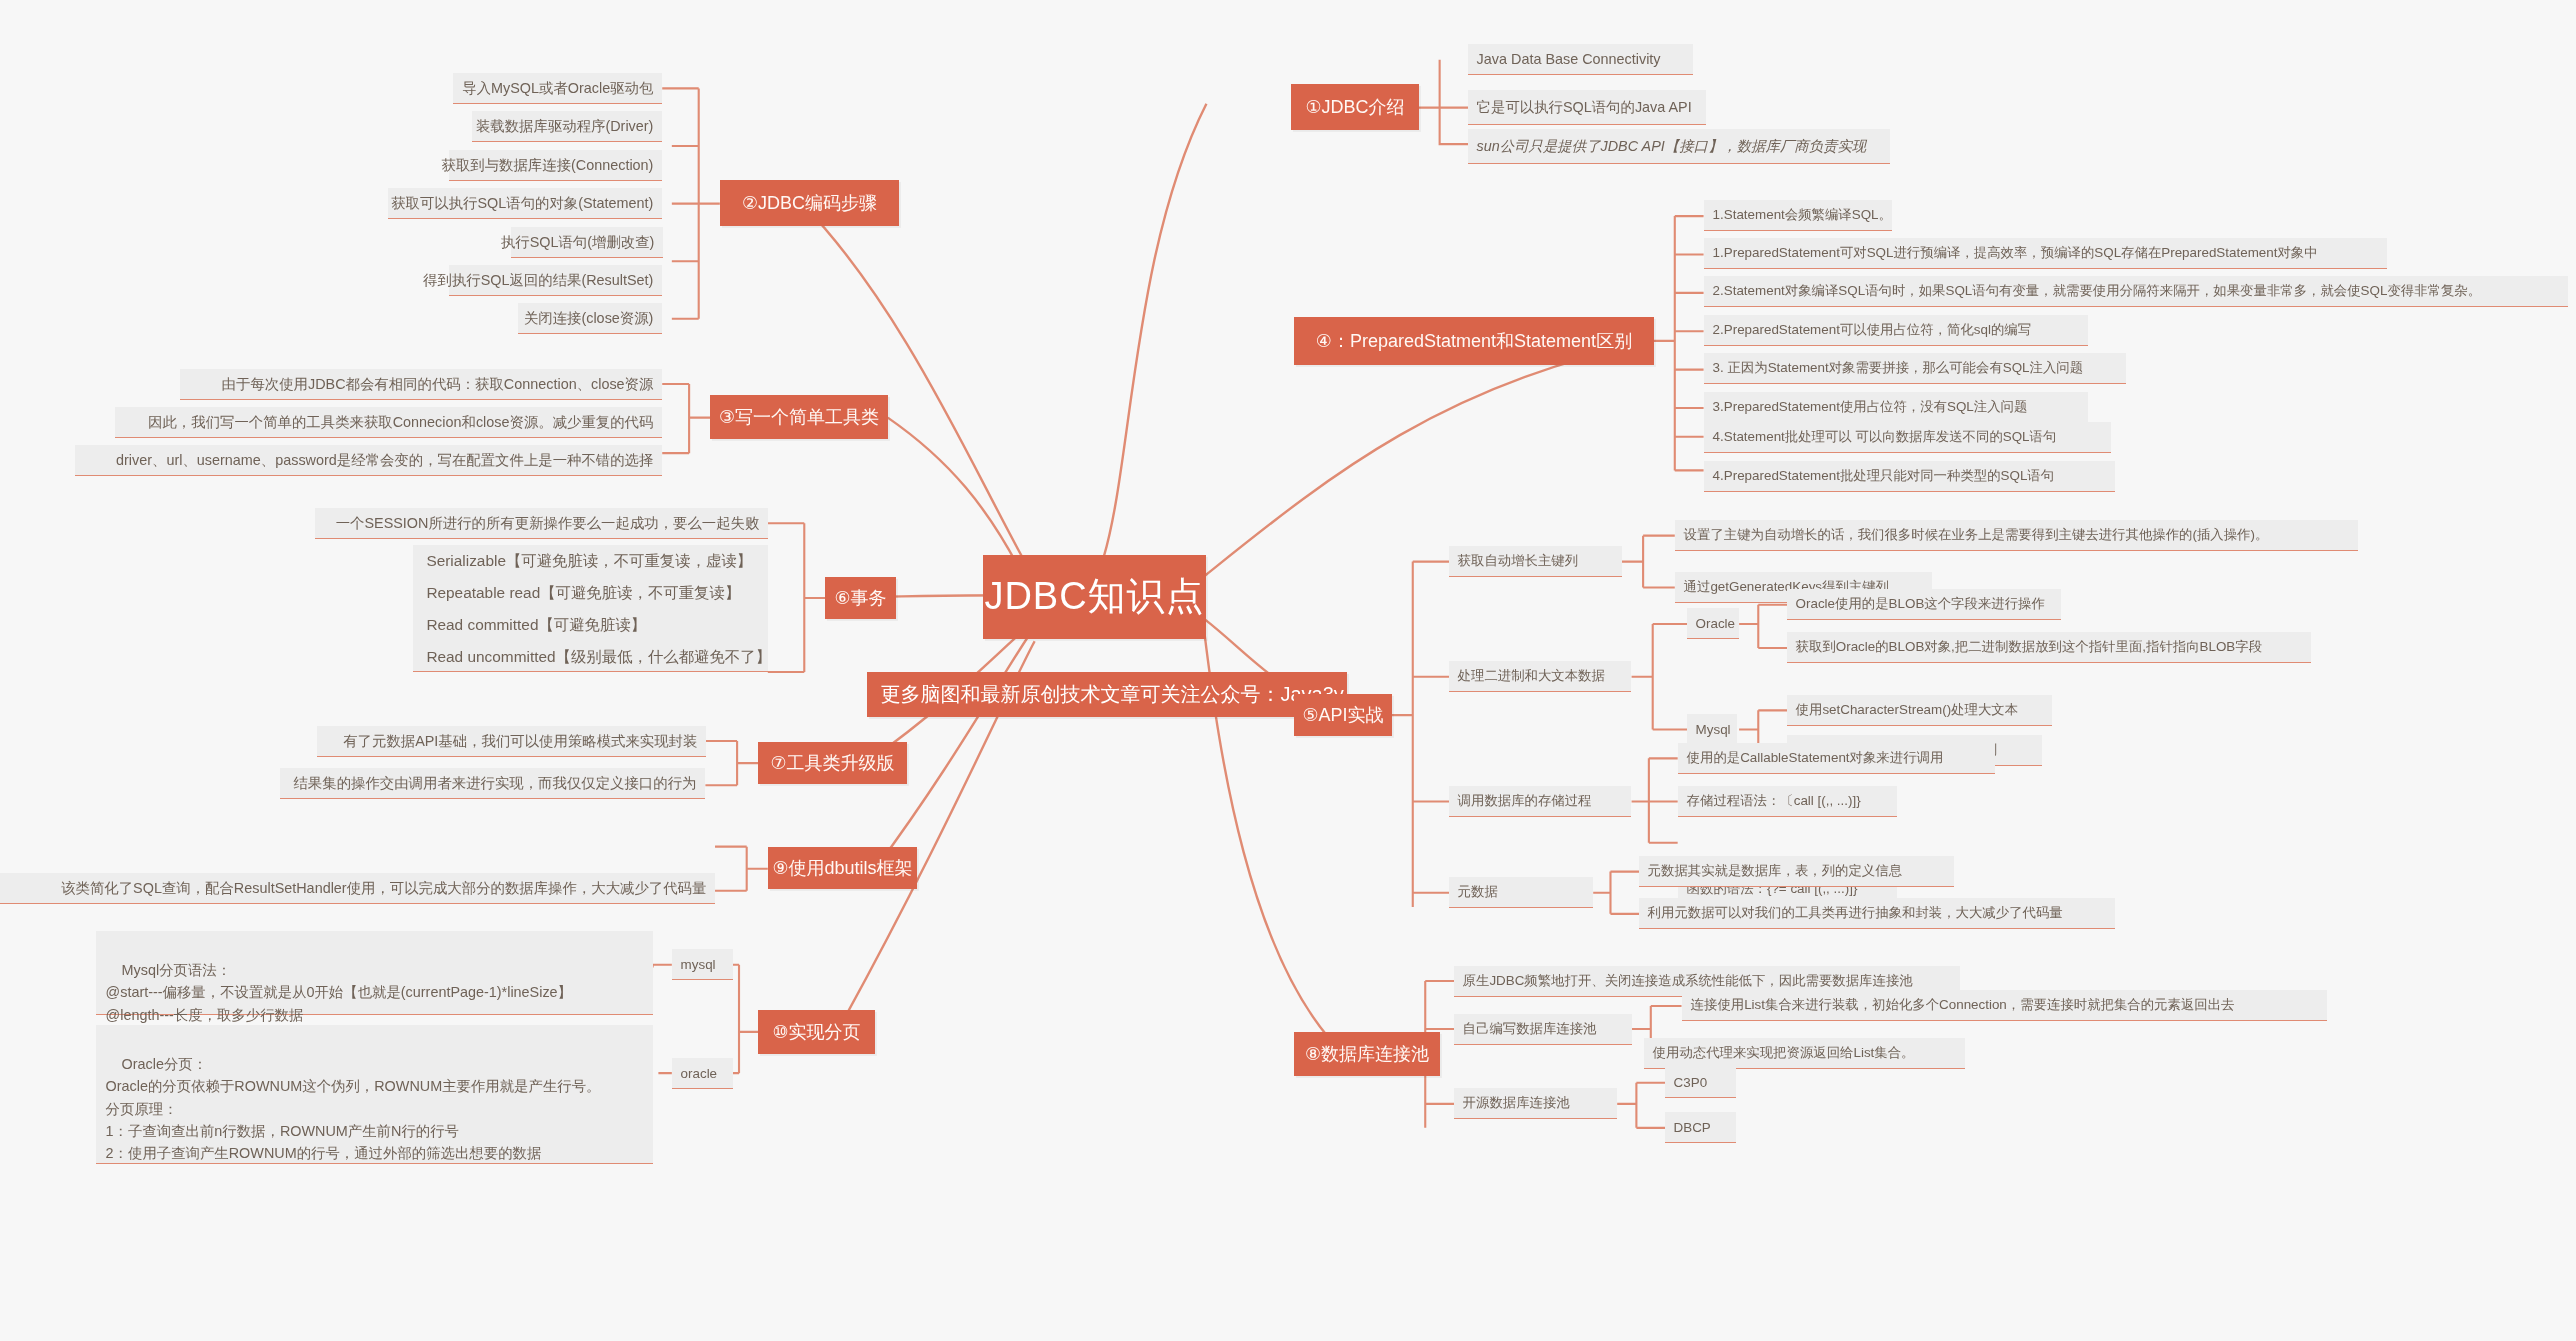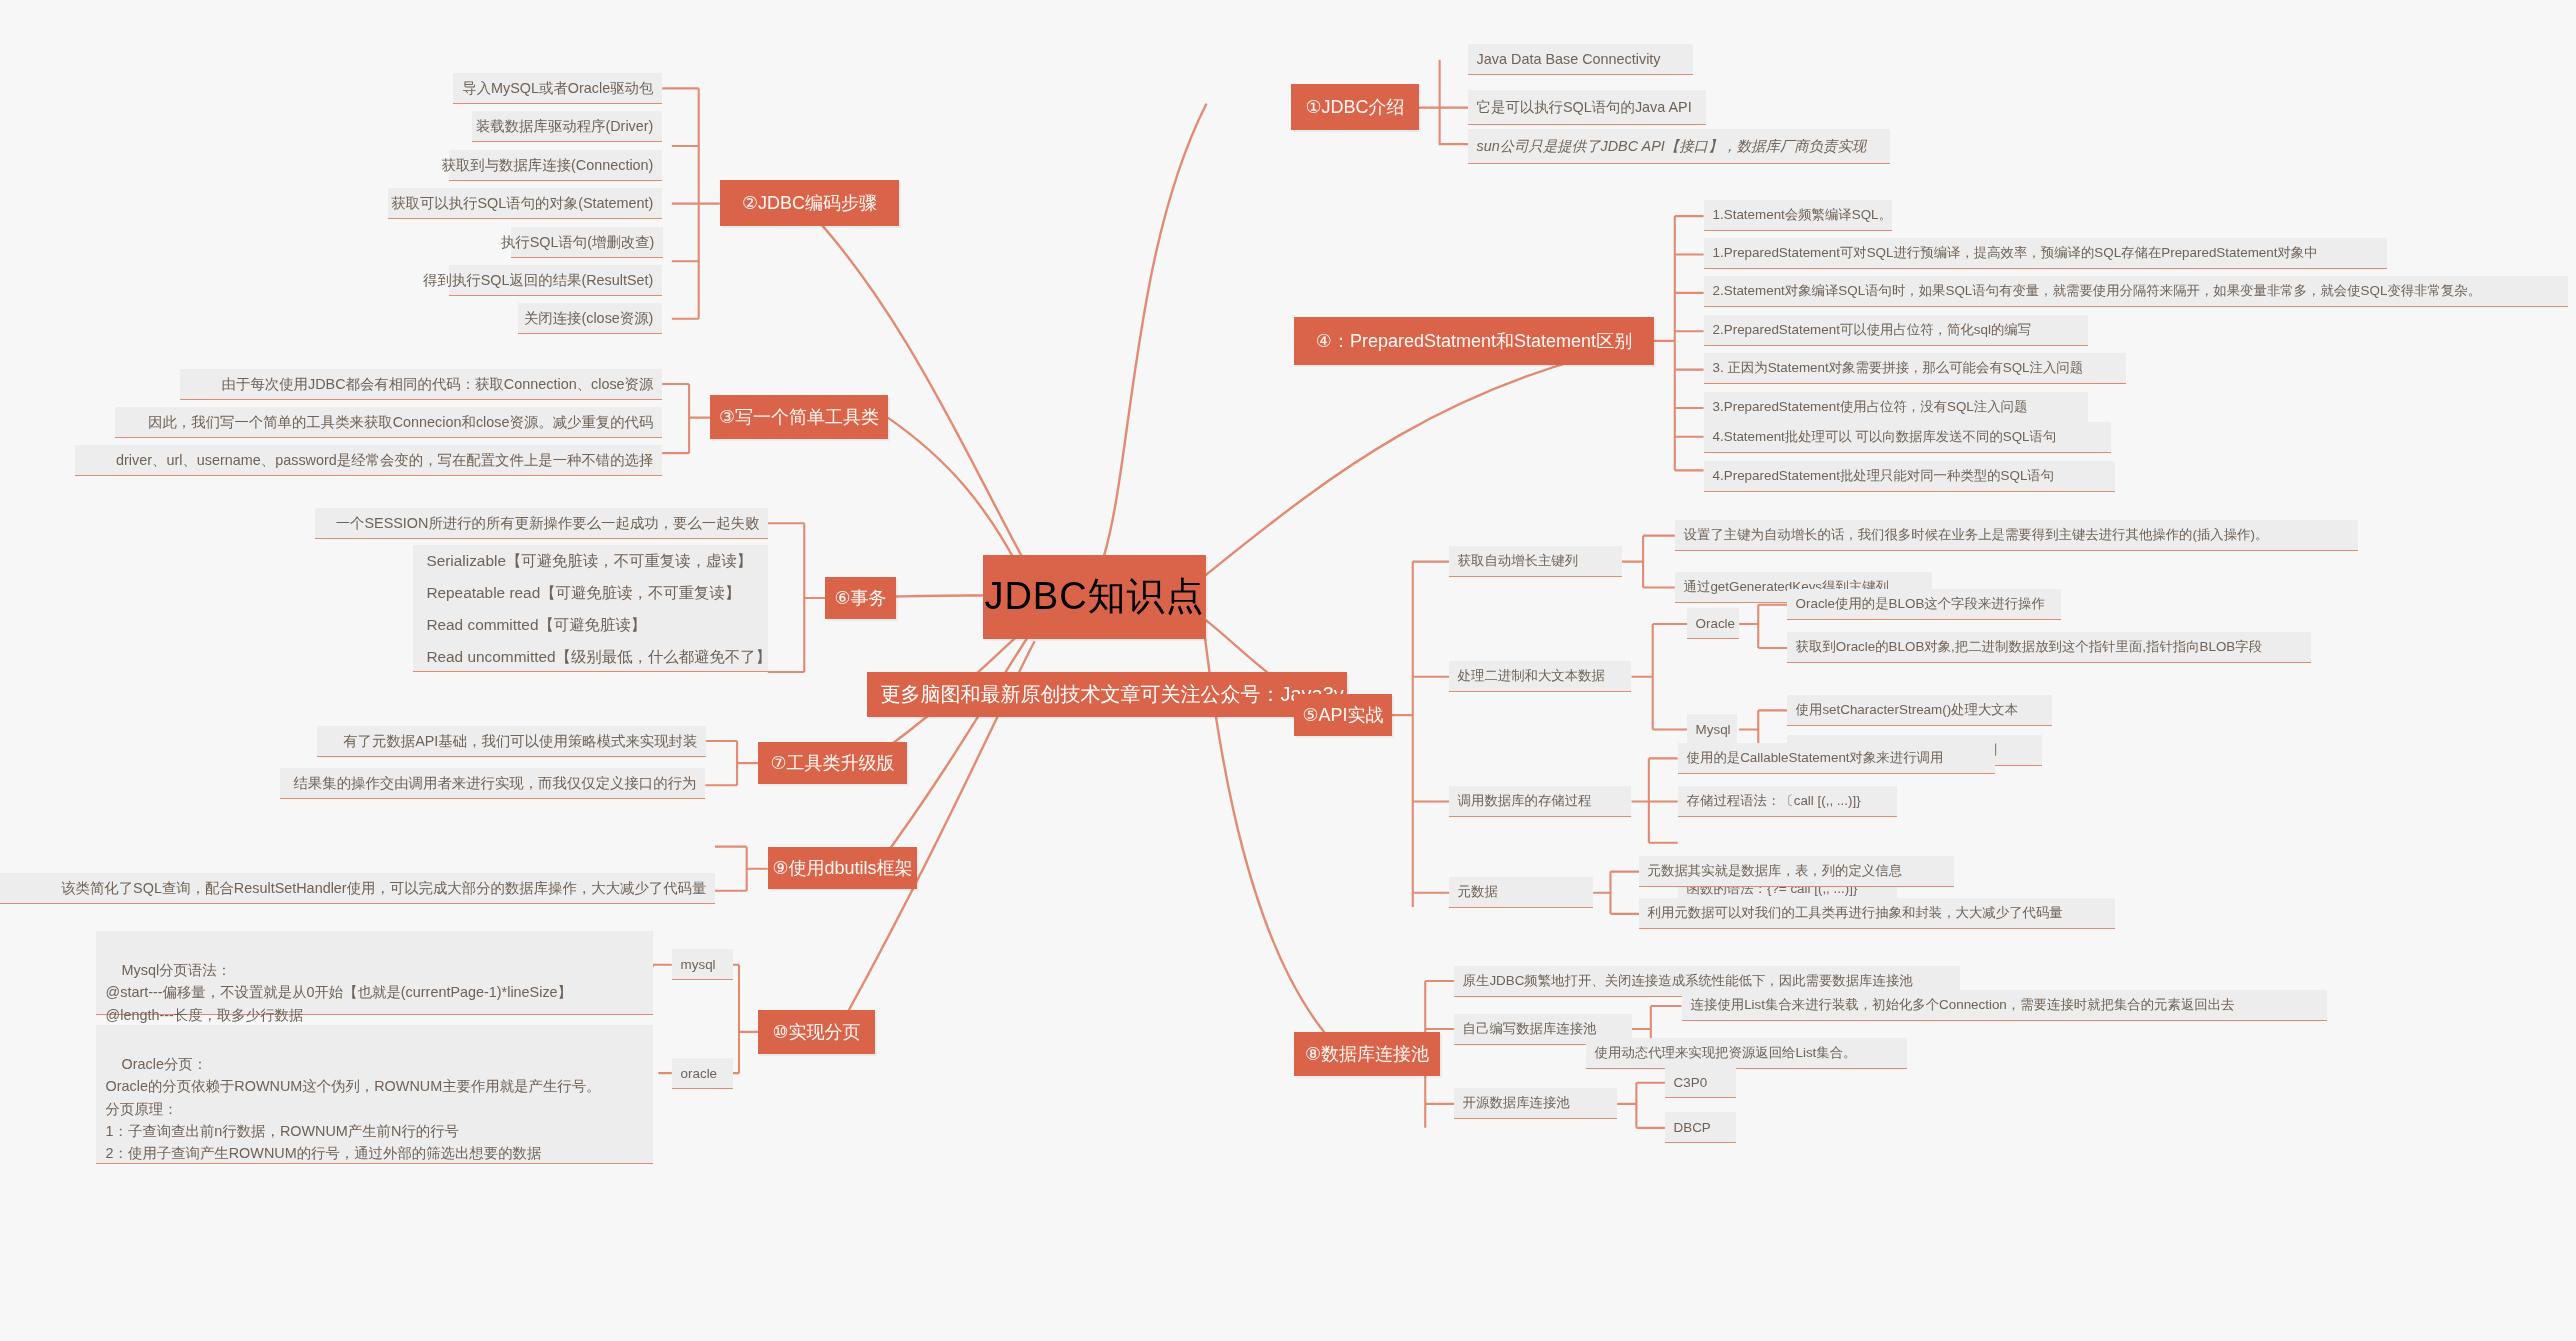--- a/index.html
+++ b/index.html
@@ -11,21 +11,21 @@
     overflow:hidden;
     position:relative;
   }
   #canvas{position:absolute;left:0;top:0;width:2576px;height:1342px;}
   svg#wires{position:absolute;left:0;top:0;width:2576px;height:1342px;pointer-events:none;}
 
   .node{position:absolute;box-sizing:border-box;}
 
   
   .root{
-    background:#d9644a;color:#000000;
+    background:#d9644a;color:#ffffff;
     font-size:38px;line-height:1.1;
     display:flex;align-items:center;justify-content:center;
     letter-spacing:1px;
     box-shadow:1.9px 1.9px 0 rgba(0,0,0,0.05);
   }
   
   .branch{
     background:#d9644a;color:#fff8f5;
     font-size:18px;
     display:flex;align-items:center;justify-content:center;
@@ -310,21 +310,21 @@
   </div>
   <div class="node leaf sm" style="left:1454px;top:966px;width:506px;height:31px;">
     <span>原生JDBC频繁地打开、关闭连接造成系统性能低下，因此需要数据库连接池</span>
   </div>
   <div class="node leaf sm" style="left:1454px;top:1014px;width:178px;height:31px;">
     <span>自己编写数据库连接池</span>
   </div>
   <div class="node leaf sm" style="left:1682px;top:990px;width:645px;height:31px;">
     <span>连接使用List集合来进行装载，初始化多个Connection，需要连接时就把集合的元素返回出去</span>
   </div>
-  <div class="node leaf sm" style="left:1586px;top:1038px;width:321px;height:31px;">
+  <div class="node leaf sm" style="left:1644px;top:1038px;width:321px;height:31px;">
     <span>使用动态代理来实现把资源返回给List集合。</span>
   </div>
   <div class="node leaf sm" style="left:1454px;top:1088px;width:163px;height:31px;">
     <span>开源数据库连接池</span>
   </div>
   <div class="node leaf sm" style="left:1665px;top:1067px;width:71px;height:31px;">
     <span>C3P0</span>
   </div>
   <div class="node leaf sm" style="left:1665px;top:1112px;width:71px;height:31px;">
     <span>DBCP</span>

